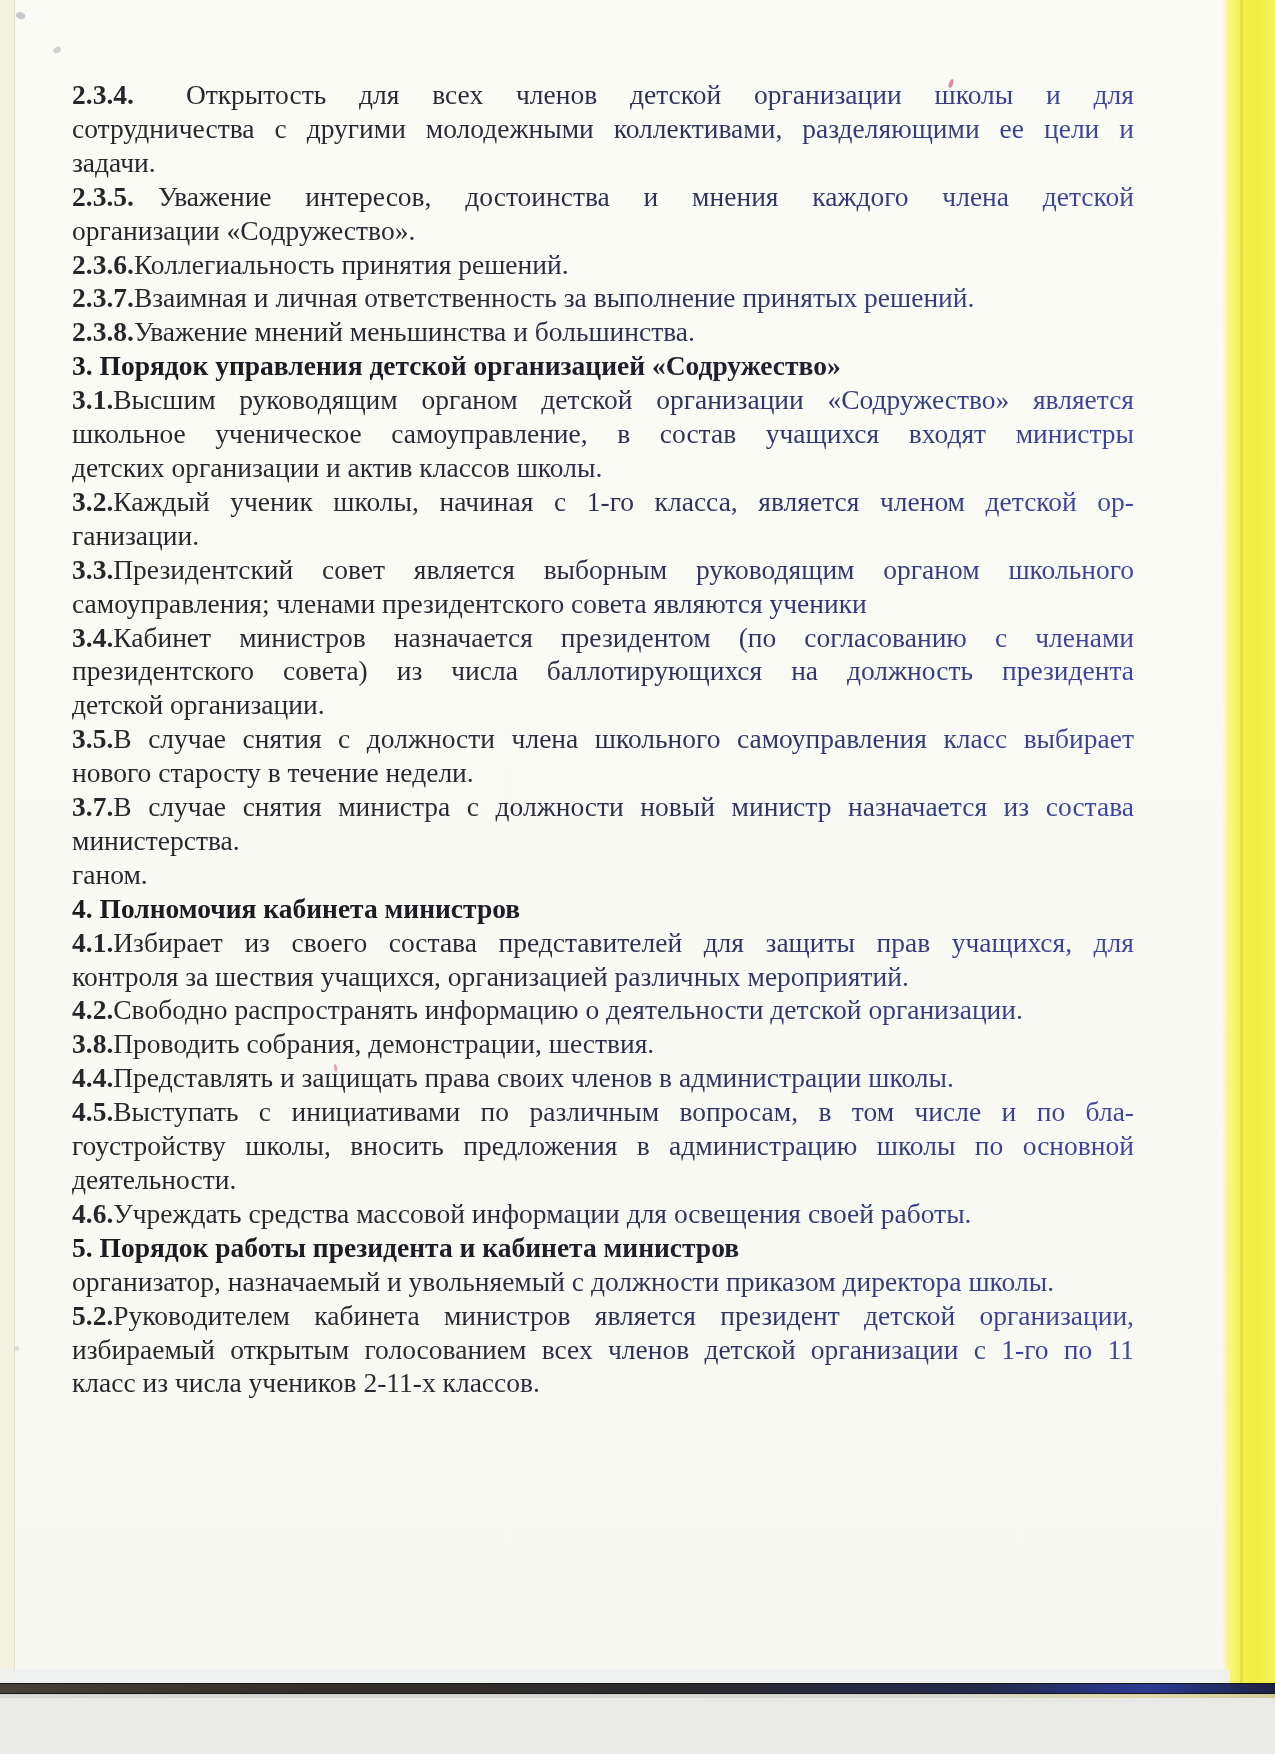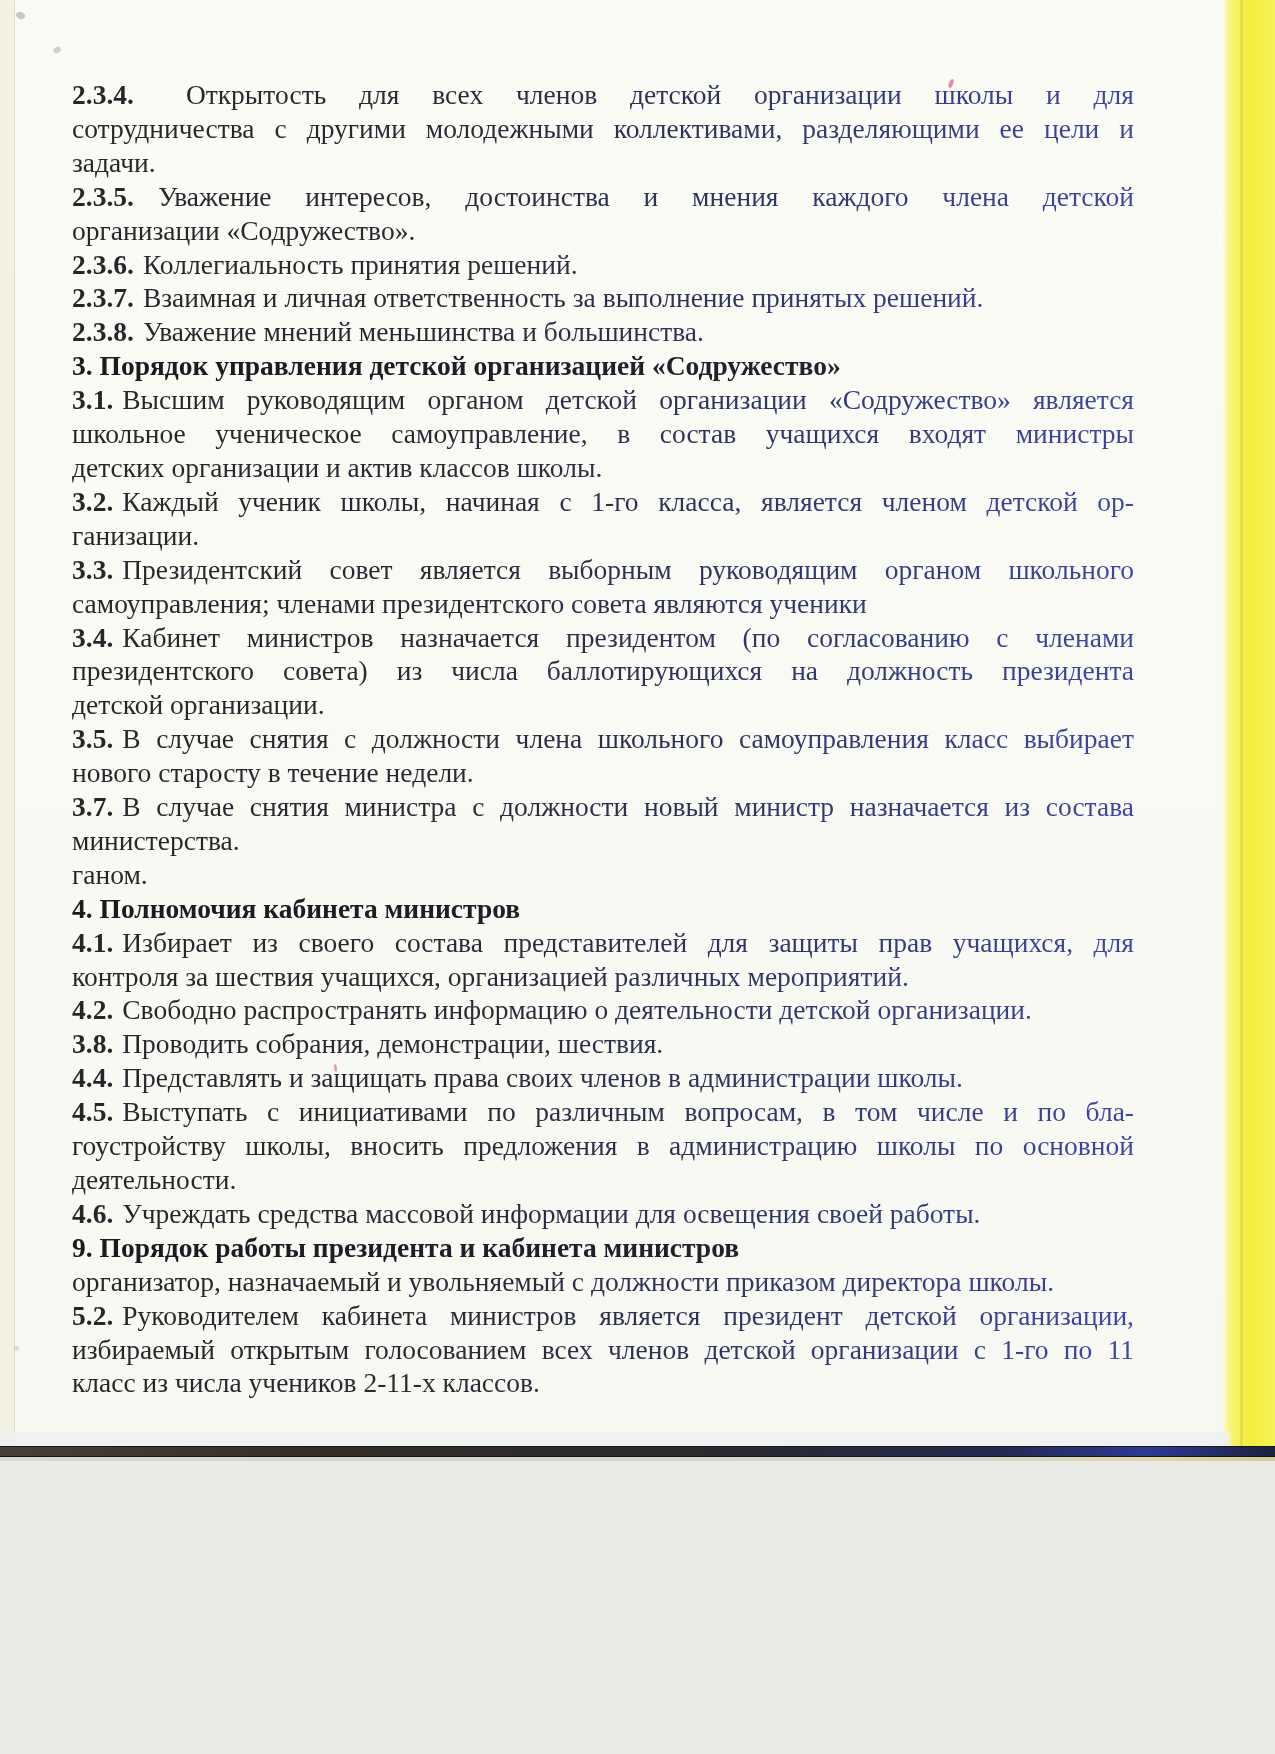--- a/index.html
+++ b/index.html
@@ -3,21 +3,21 @@
 <meta charset="utf-8">
 <style>
   html, body { margin: 0; padding: 0; }
   body {
     width: 1275px; height: 1754px;
     background: #e9e9e6;
     font-family: "Liberation Serif", "DejaVu Serif", serif;
   }
   .page {
     position: relative;
-    width: 1275px; height: 1461px;
+    width: 1275px; height: 1698px;
     overflow: hidden;
     background: linear-gradient(180deg, #fbfbf6 0%, #fafaf4 55%, #f8f8f2 100%);
   }
   
   .left-edge {
     position: absolute; left: 0; top: 0;
     width: 14px; height: 100%;
     background: #f3f1e2;
     border-right: 1px solid rgba(170,170,145,0.25);
   }
@@ -36,21 +36,21 @@
     background-clip: text;
     -webkit-text-fill-color: transparent;
   }
   .line.jl { text-align-last: justify; }
   .line.heading {
     font-weight: bold;
     background: linear-gradient(90deg, #1a1a1f 0%, #212230 70%, #2d3560 100%);
     -webkit-background-clip: text;
     background-clip: text;
   }
-  .num { font-weight: bold; margin-right: 9px; }
+  .num { font-weight: bold; }
   .num.gap-wide { margin-right: 52px; }
   .num.gap-medium { margin-right: 24px; }
 
   
   .stripe {
     position: absolute; top: 0; right: 0;
     width: 53px; height: 1742px;
     background: linear-gradient(90deg,
       rgba(250,248,150,0) 0%,
       #f9f687 12%,
@@ -164,21 +164,21 @@
       </div>
       <div class="para">
         <div class="line jl"><b class="num">4.5.</b>Выступать с инициативами по различным вопросам, в том числе и по бла-</div>
         <div class="line jl">гоустройству школы, вносить предложения в администрацию школы по основной</div>
         <div class="line">деятельности.</div>
       </div>
       <div class="para">
         <div class="line"><b class="num">4.6.</b>Учреждать средства массовой информации для освещения своей работы.</div>
       </div>
       <div class="para">
-        <div class="line heading">9. Порядок работы президента и кабинета министров</div>
+        <div class="line heading">5. Порядок работы президента и кабинета министров</div>
       </div>
       <div class="para">
         <div class="line">организатор, назначаемый и увольняемый с должности приказом директора школы.</div>
       </div>
       <div class="para">
         <div class="line jl"><b class="num">5.2.</b>Руководителем кабинета министров является президент детской организации,</div>
         <div class="line jl">избираемый открытым голосованием всех членов детской организации с 1-го по 11</div>
         <div class="line">класс из числа учеников 2-11-х классов.</div>
       </div>
     </main>

